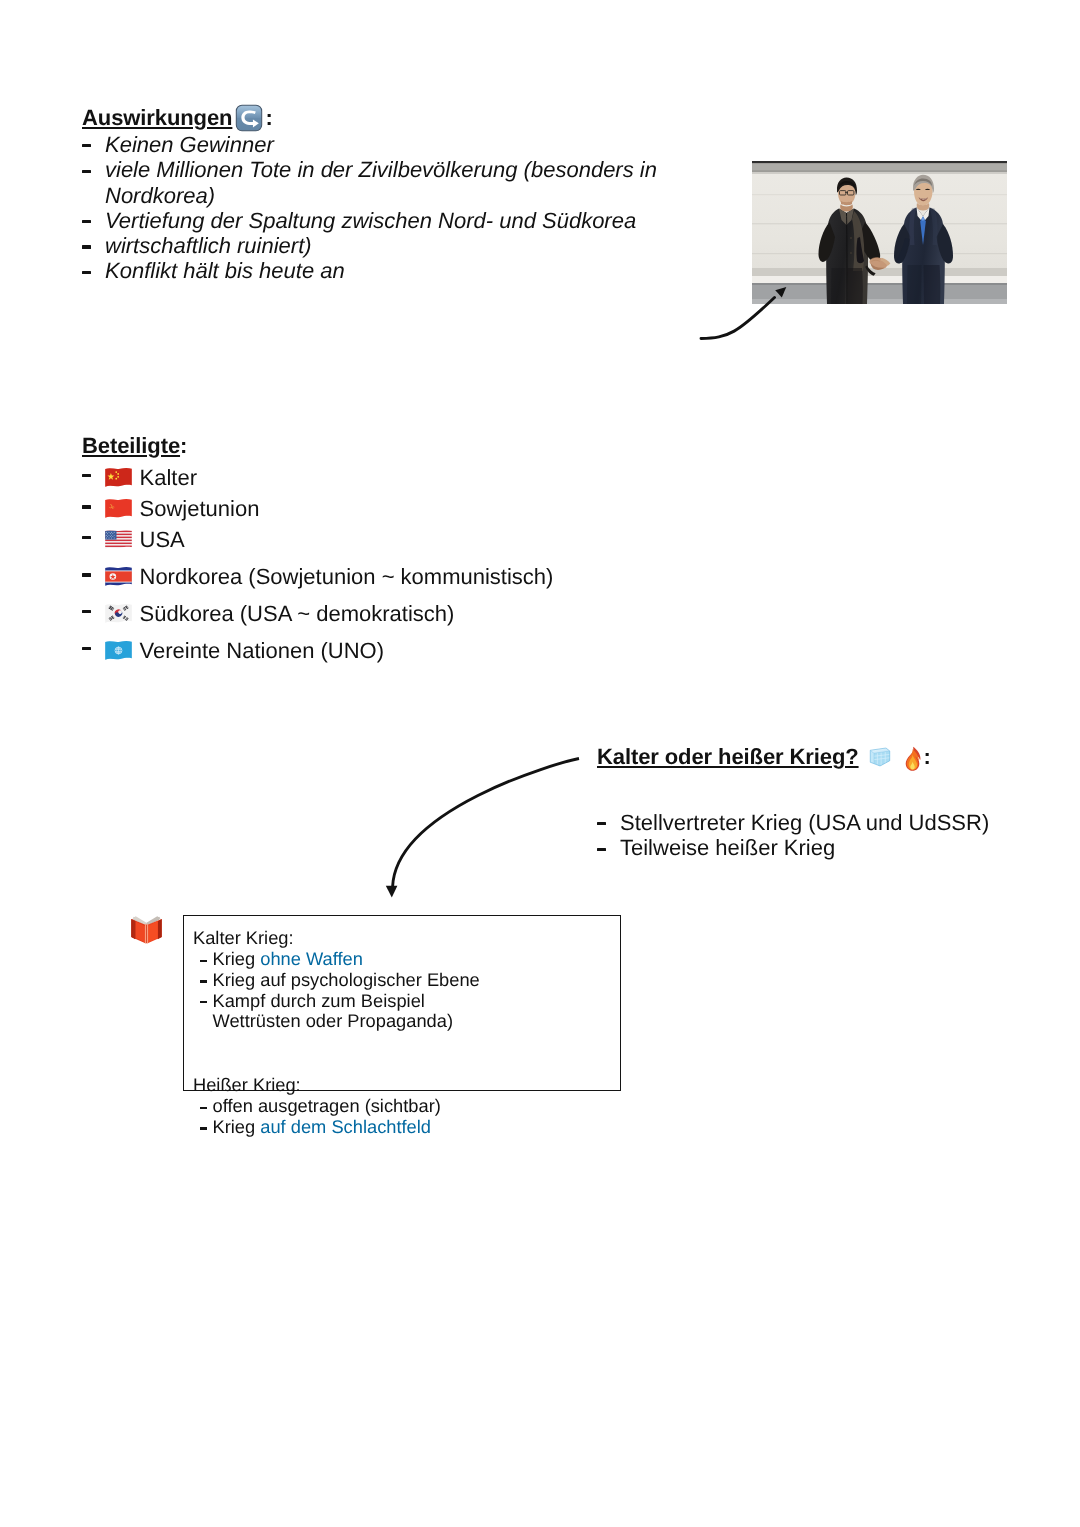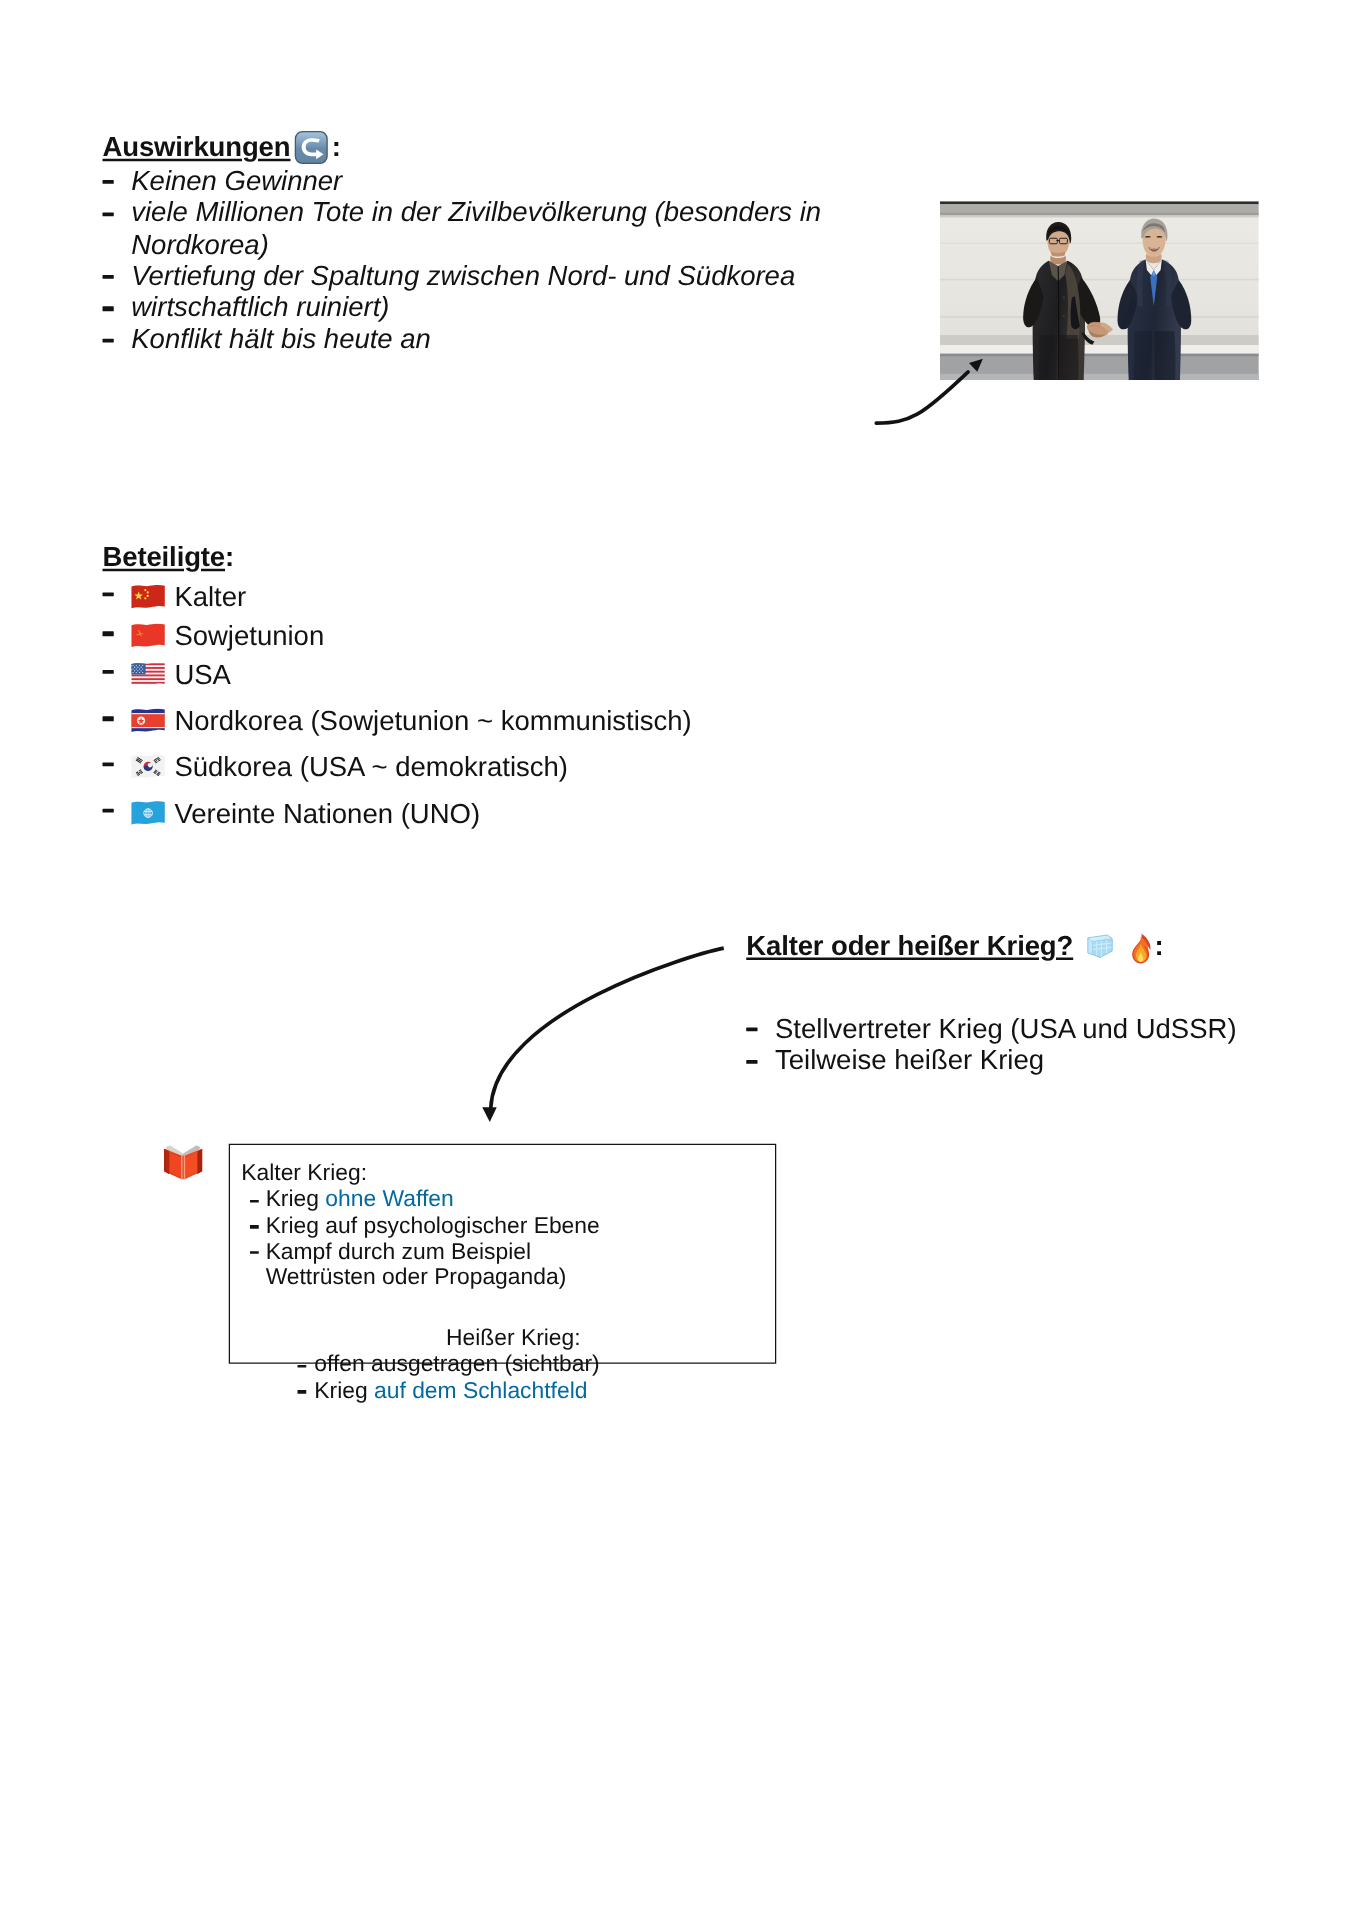--- a/index.html
+++ b/index.html
@@ -20,21 +20,21 @@
   .fg{display:inline-block;width:29px;height:23px;vertical-align:-4px;margin-left:19.5px;}
   .fg svg{width:29px;height:23px;display:block;}
   .ft{margin-left:7px;}
   .hdricon.ice{width:24px;height:24px;top:5px;margin:0 1px 0 9px;}
   .hdricon.ice svg{width:24px;height:24px;}
   .hdricon.fire{width:26px;height:26px;top:8px;margin:0 -1px 0 6px;}
   .hdricon.fire svg{width:26px;height:26px;}
   .defbox{border:1.6px solid #141414;box-sizing:border-box;}
   .dbox{font-size:18.3px;}
   .drow{display:flex;flex-direction:column;}
-  .drow.r2{margin-top:27px;align-items:flex-end;}
+  .drow.r2{margin-top:42px;}
   .dlabel{width:123px;flex:none;}
   .dlines{}
   .dl{white-space:nowrap;line-height:20.8px;}
   .dl.cont{padding-left:19.5px;}
   .dm{display:inline-block;width:19.5px;position:relative;font-size:0;height:20.8px;vertical-align:top;}
   .dm:not(:empty)::before{content:"";position:absolute;left:6.5px;top:10.5px;width:7px;height:2.4px;background:#141414;}
   .acc{color:#0369a1;}
   .bookicon svg{display:block;}
   .arrows{pointer-events:none;}
 </style>

